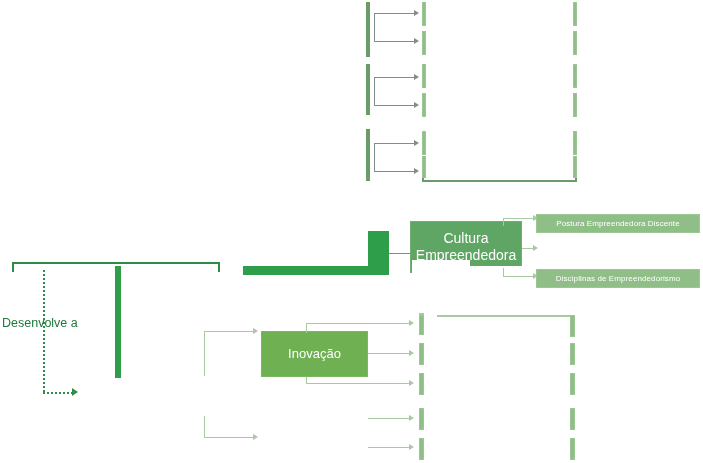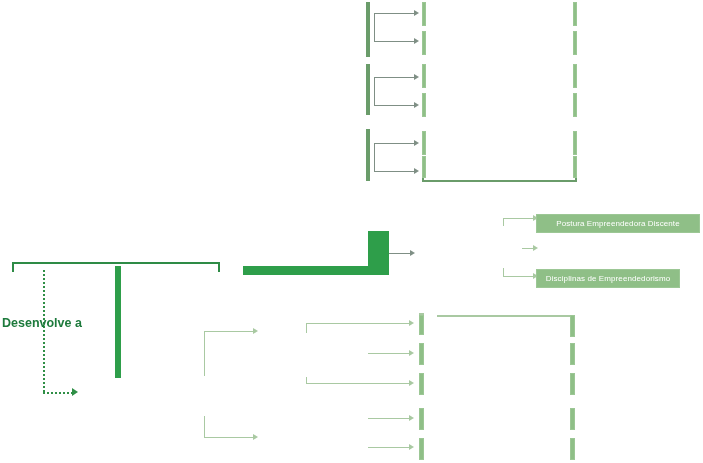--- a/index.html
+++ b/index.html
@@ -97,21 +97,21 @@
     position: absolute;
     width: 0;
     height: 0;
     border-top: 4px solid transparent;
     border-bottom: 4px solid transparent;
     border-left: 6px solid #2f8f46;
   }
   .caption {
     position: absolute;
     color: #1d7a3c;
-    font-weight: bold;
+    font-weight: normal;
     font-size: 12.5px;
     white-space: nowrap;
     font-family: "Liberation Sans", sans-serif;
   }
   
   .occluder {
     position: absolute;
     background: #ffffff;
   }
 </style>
@@ -179,20 +179,21 @@
 
 
   <div class="vline vline-lt" style="left:204px; top:331px; height:45px;"></div>
   <div class="hline hline-lt" style="left:204px; top:331px; width:52px;"></div>
   <div class="arrowhead arrowhead-lt" style="left:253px; top:328px;"></div>
 
   <div class="vline vline-lt" style="left:204px; top:416px; height:22px;"></div>
   <div class="hline hline-lt" style="left:204px; top:437px; width:52px;"></div>
   <div class="arrowhead arrowhead-lt" style="left:253px; top:434px;"></div>
 
+  <div class="node node-mid" style="left:261px; top:331px; width:107px; height:46px;">Inovação</div>
 
   <div class="vline vline-lt" style="left:306px; top:323px; height:10px;"></div>
   <div class="hline hline-lt" style="left:306px; top:323px; width:106px;"></div>
   <div class="arrowhead arrowhead-lt" style="left:409px; top:320px;"></div>
 
   <div class="hline hline-lt" style="left:368px; top:353px; width:44px;"></div>
   <div class="arrowhead arrowhead-lt" style="left:409px; top:350px;"></div>
 
   <div class="vline vline-lt" style="left:306px; top:377px; height:7px;"></div>
   <div class="hline hline-lt" style="left:306px; top:383px; width:106px;"></div>
@@ -222,33 +223,41 @@
   <div class="node node-ghost" style="left:419px; top:438px; width:5px; height:22px;"></div>
   <div class="node node-ghost" style="left:570px; top:438px; width:5px; height:22px;"></div>
 
   <div class="node node-dark" style="left:243px; top:231px; width:146px; height:44px;"></div>
 
   <div class="occluder" style="left:241px; top:229px; width:127px; height:37px;"></div>
 
   <div class="hline" style="left:389px; top:253px; width:24px;"></div>
   <div class="arrowhead" style="left:410px; top:250px;"></div>
 
+  <div style="position:absolute; left:410px; top:221px; width:112px; height:52px;
+              background:#5fa564; border:1px solid #6fb070; box-sizing:border-box;
+              color:#ffffff; font-size:14px; font-family:'Liberation Sans', sans-serif;
+              display:flex; flex-direction:column; align-items:center; justify-content:center;
+              line-height:1.25;">
+    <span>Cultura</span>
+    <span>Empreendedora</span>
+  </div>
 
   <div class="occluder" style="left:412px; top:260px; width:58px; height:14px;"></div>
   <div class="occluder" style="left:470px; top:266px; width:52px; height:9px;"></div>
 
   <div class="vline vline-lt" style="left:503px; top:218px; height:8px;"></div>
   <div class="hline hline-lt" style="left:503px; top:218px; width:33px;"></div>
   <div class="arrowhead arrowhead-lt" style="left:533px; top:215px;"></div>
 
   <div class="hline hline-lt" style="left:522px; top:248px; width:14px;"></div>
   <div class="arrowhead arrowhead-lt" style="left:533px; top:245px;"></div>
 
   <div class="vline vline-lt" style="left:503px; top:268px; height:8px;"></div>
   <div class="hline hline-lt" style="left:503px; top:276px; width:33px;"></div>
   <div class="arrowhead arrowhead-lt" style="left:533px; top:273px;"></div>
 
   <div class="node node-light" style="left:536px; top:214px; width:164px; height:19px;">Postura Empreendedora Discente</div>
 
 
-  <div class="node node-light" style="left:536px; top:269px; width:144px; height:19px;">Disciplinas de Empreendedorismo</div>
+  <div class="node node-light" style="left:536px; top:269px; width:164px; height:19px;">Disciplinas de Empreendedorismo</div>
 
 </div>
 
 </body></html>

